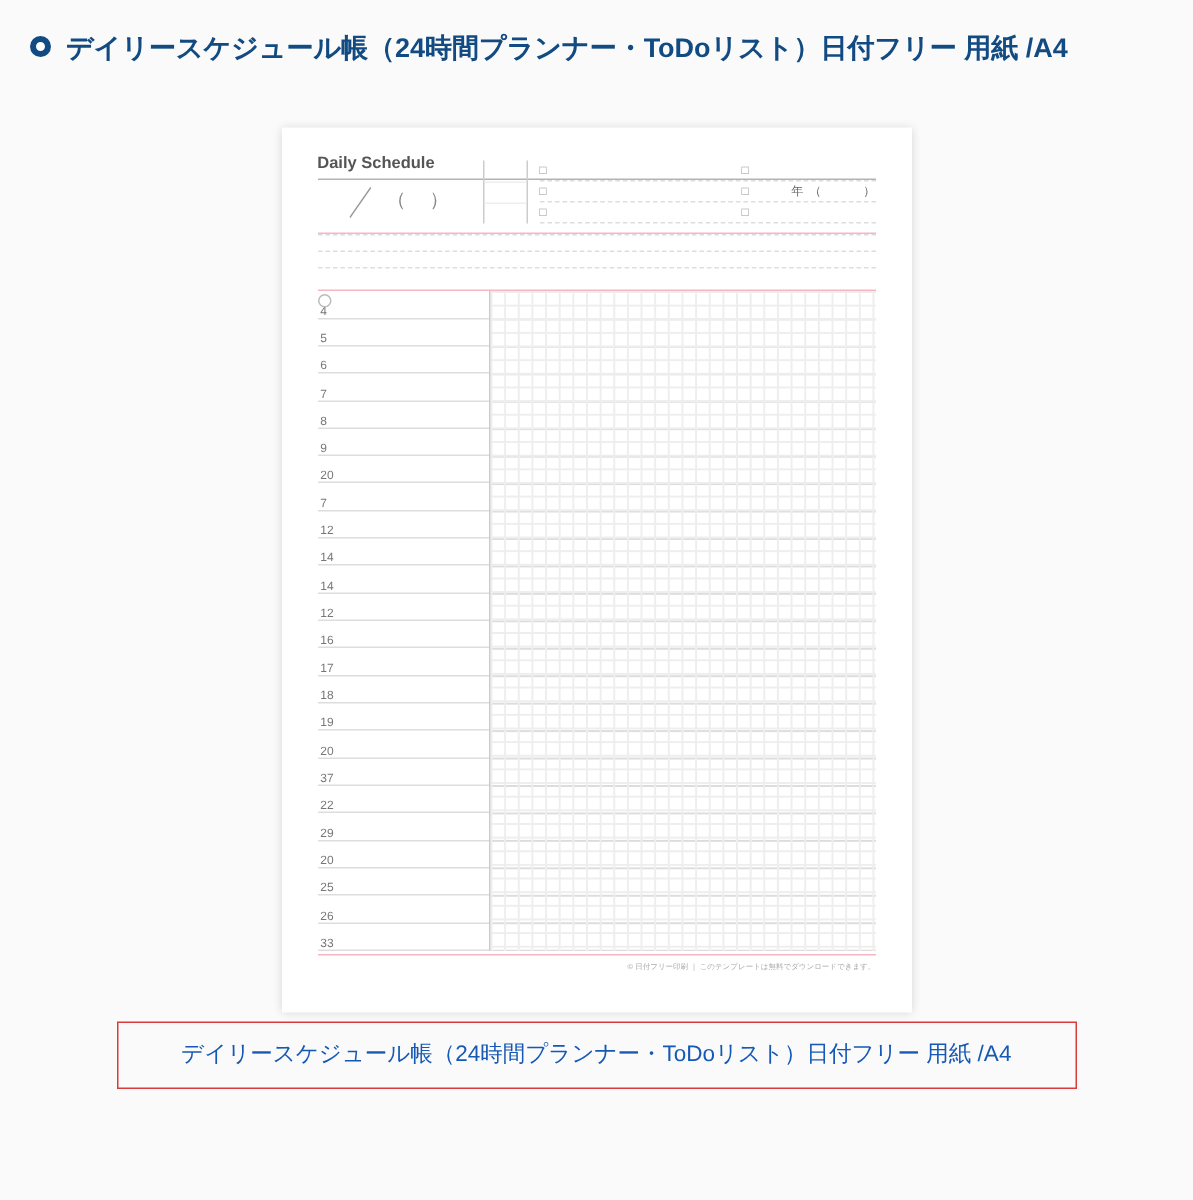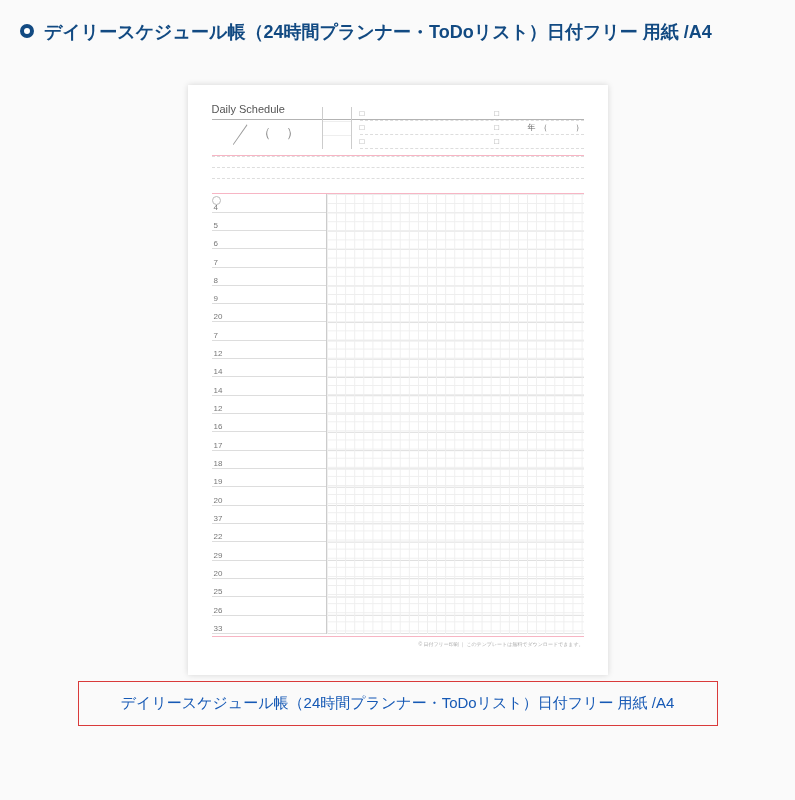--- a/index.html
+++ b/index.html
@@ -41,21 +41,21 @@
     height: 590px;
     background: #fff;
     box-shadow: 0 0 6px rgba(0,0,0,0.15);
     position: relative;
     padding: 18px 24px 10px 24px;
     box-sizing: border-box;
     color: #6b6b6b;
     font-size: 9px;
   }
   .page-title {
-    font-weight: normal;
+    font-weight: bold;
     font-size: 11px;
     color: #555;
     margin-bottom: 4px;
   }
   .topline {
     border-top: 1px solid #b3b3b3;
     width: 100%;
   }
   .year-row {
     display: flex;

